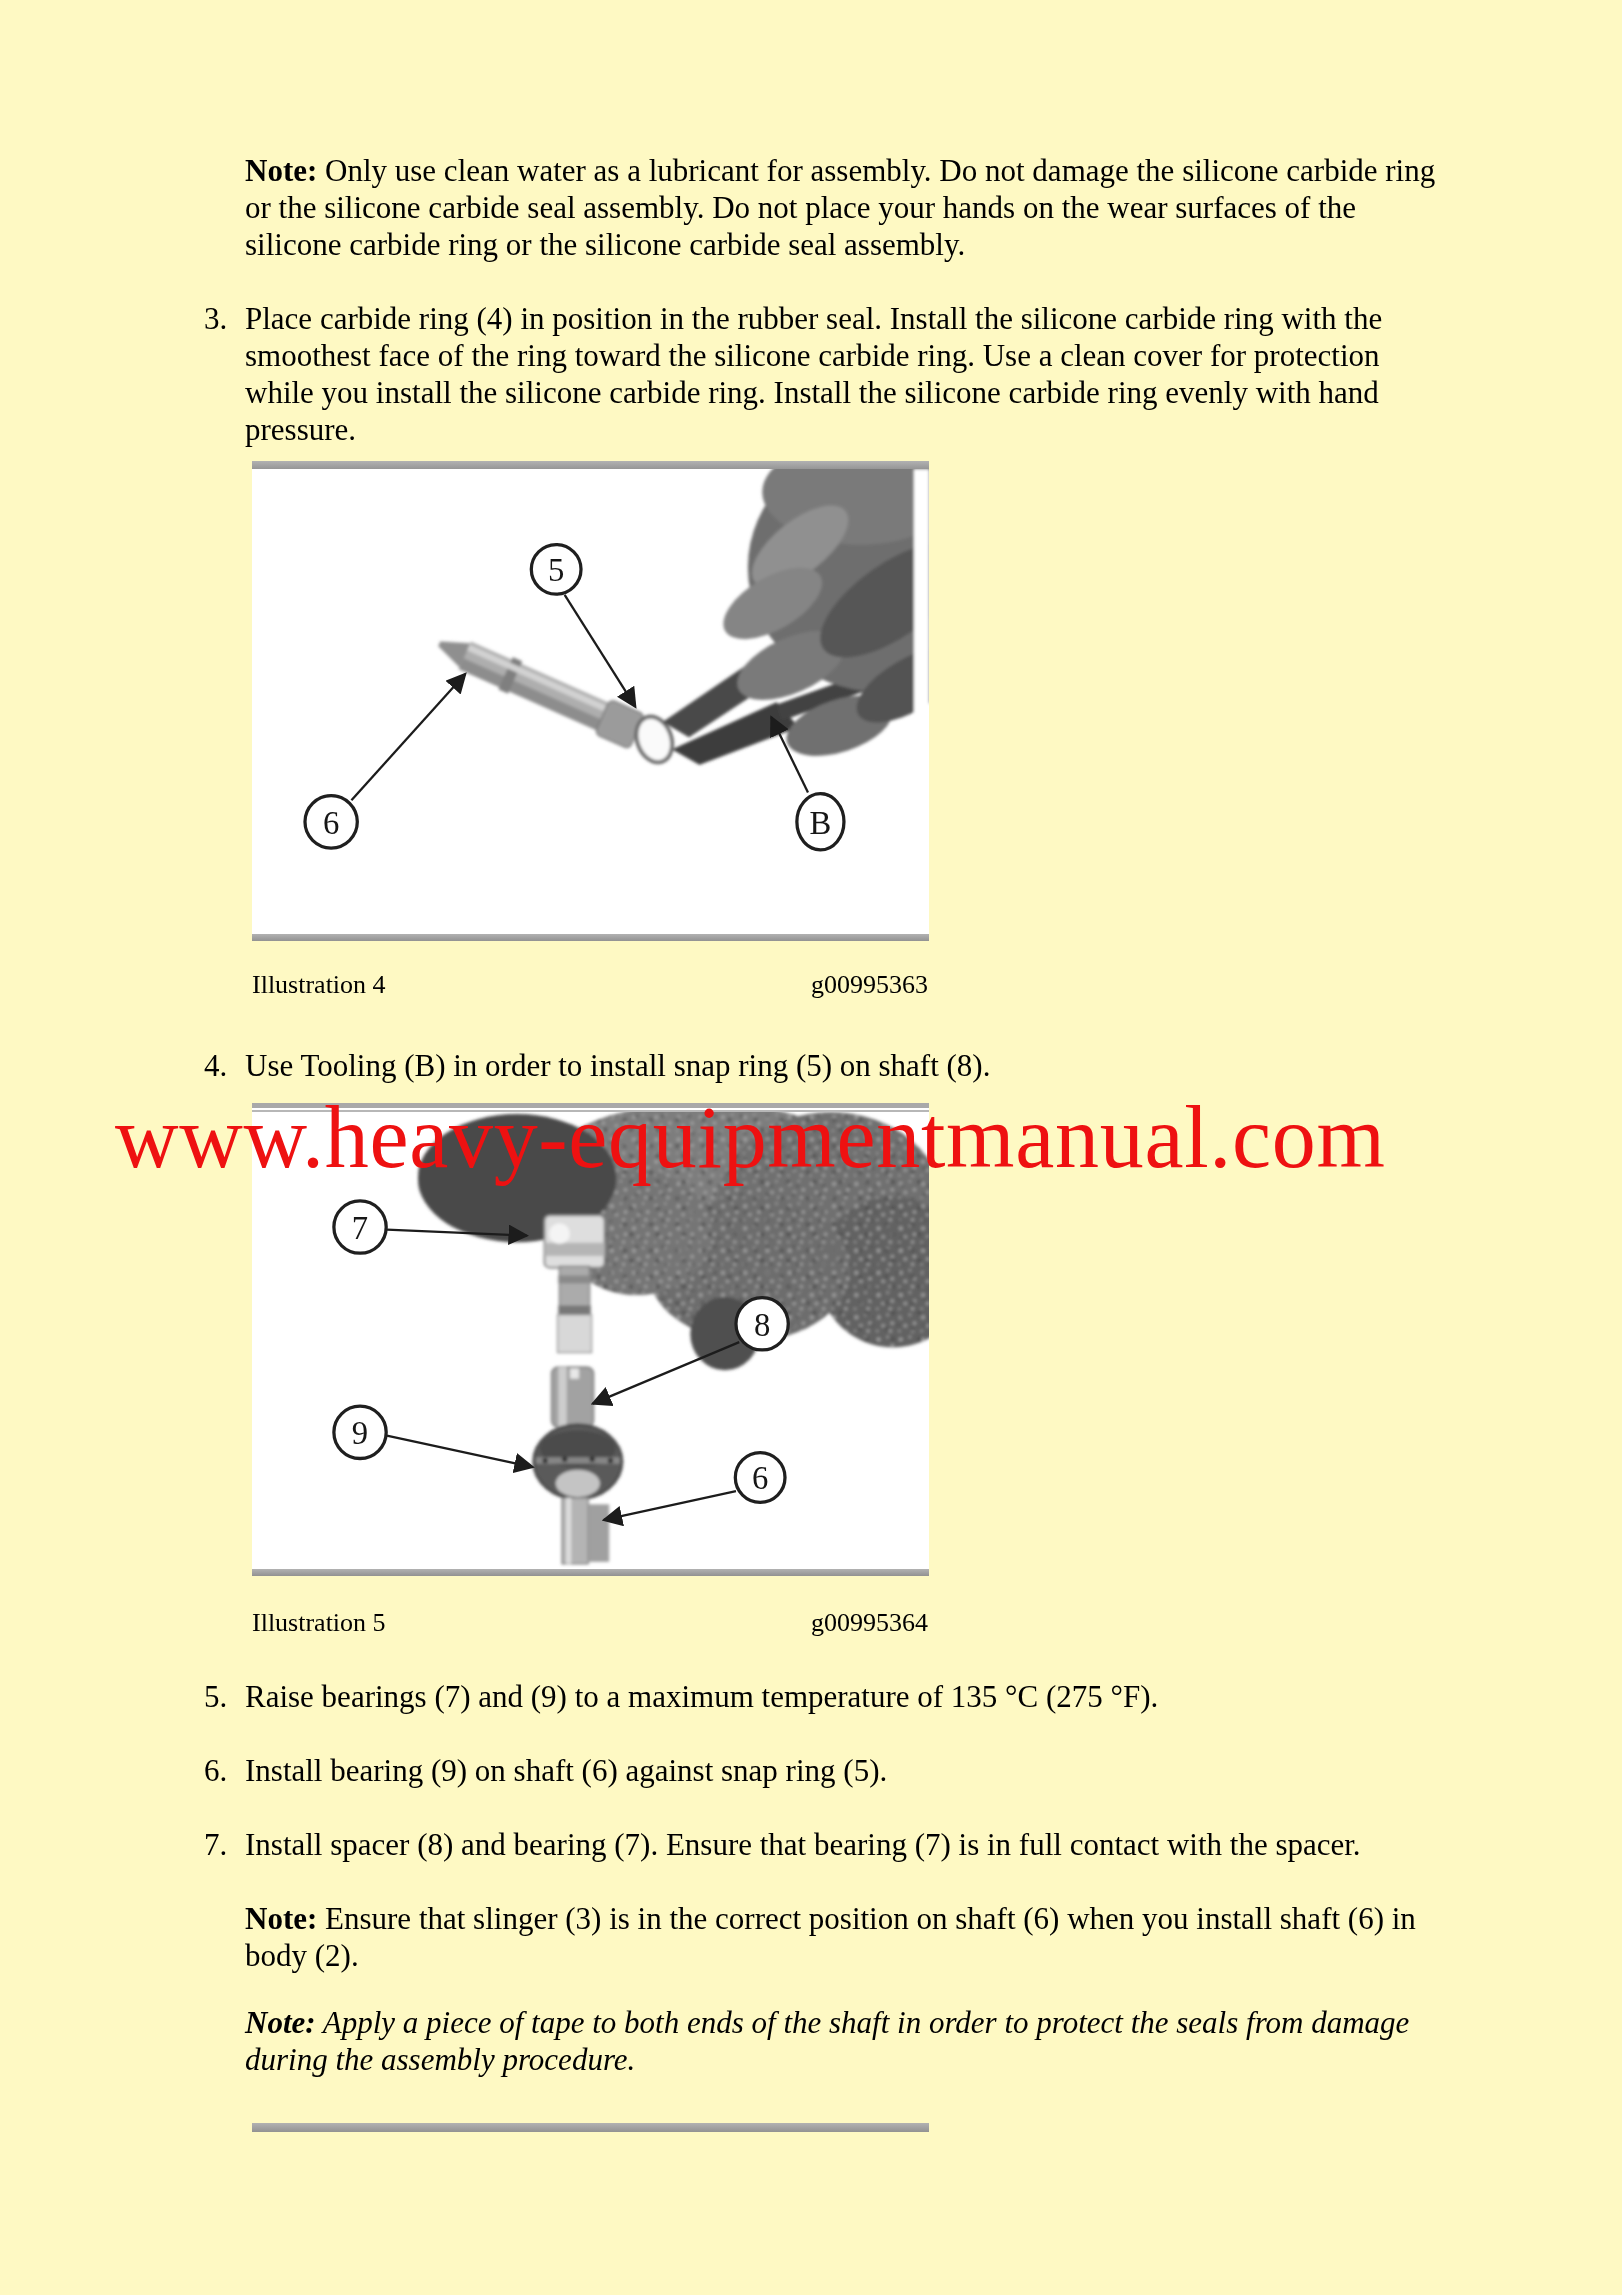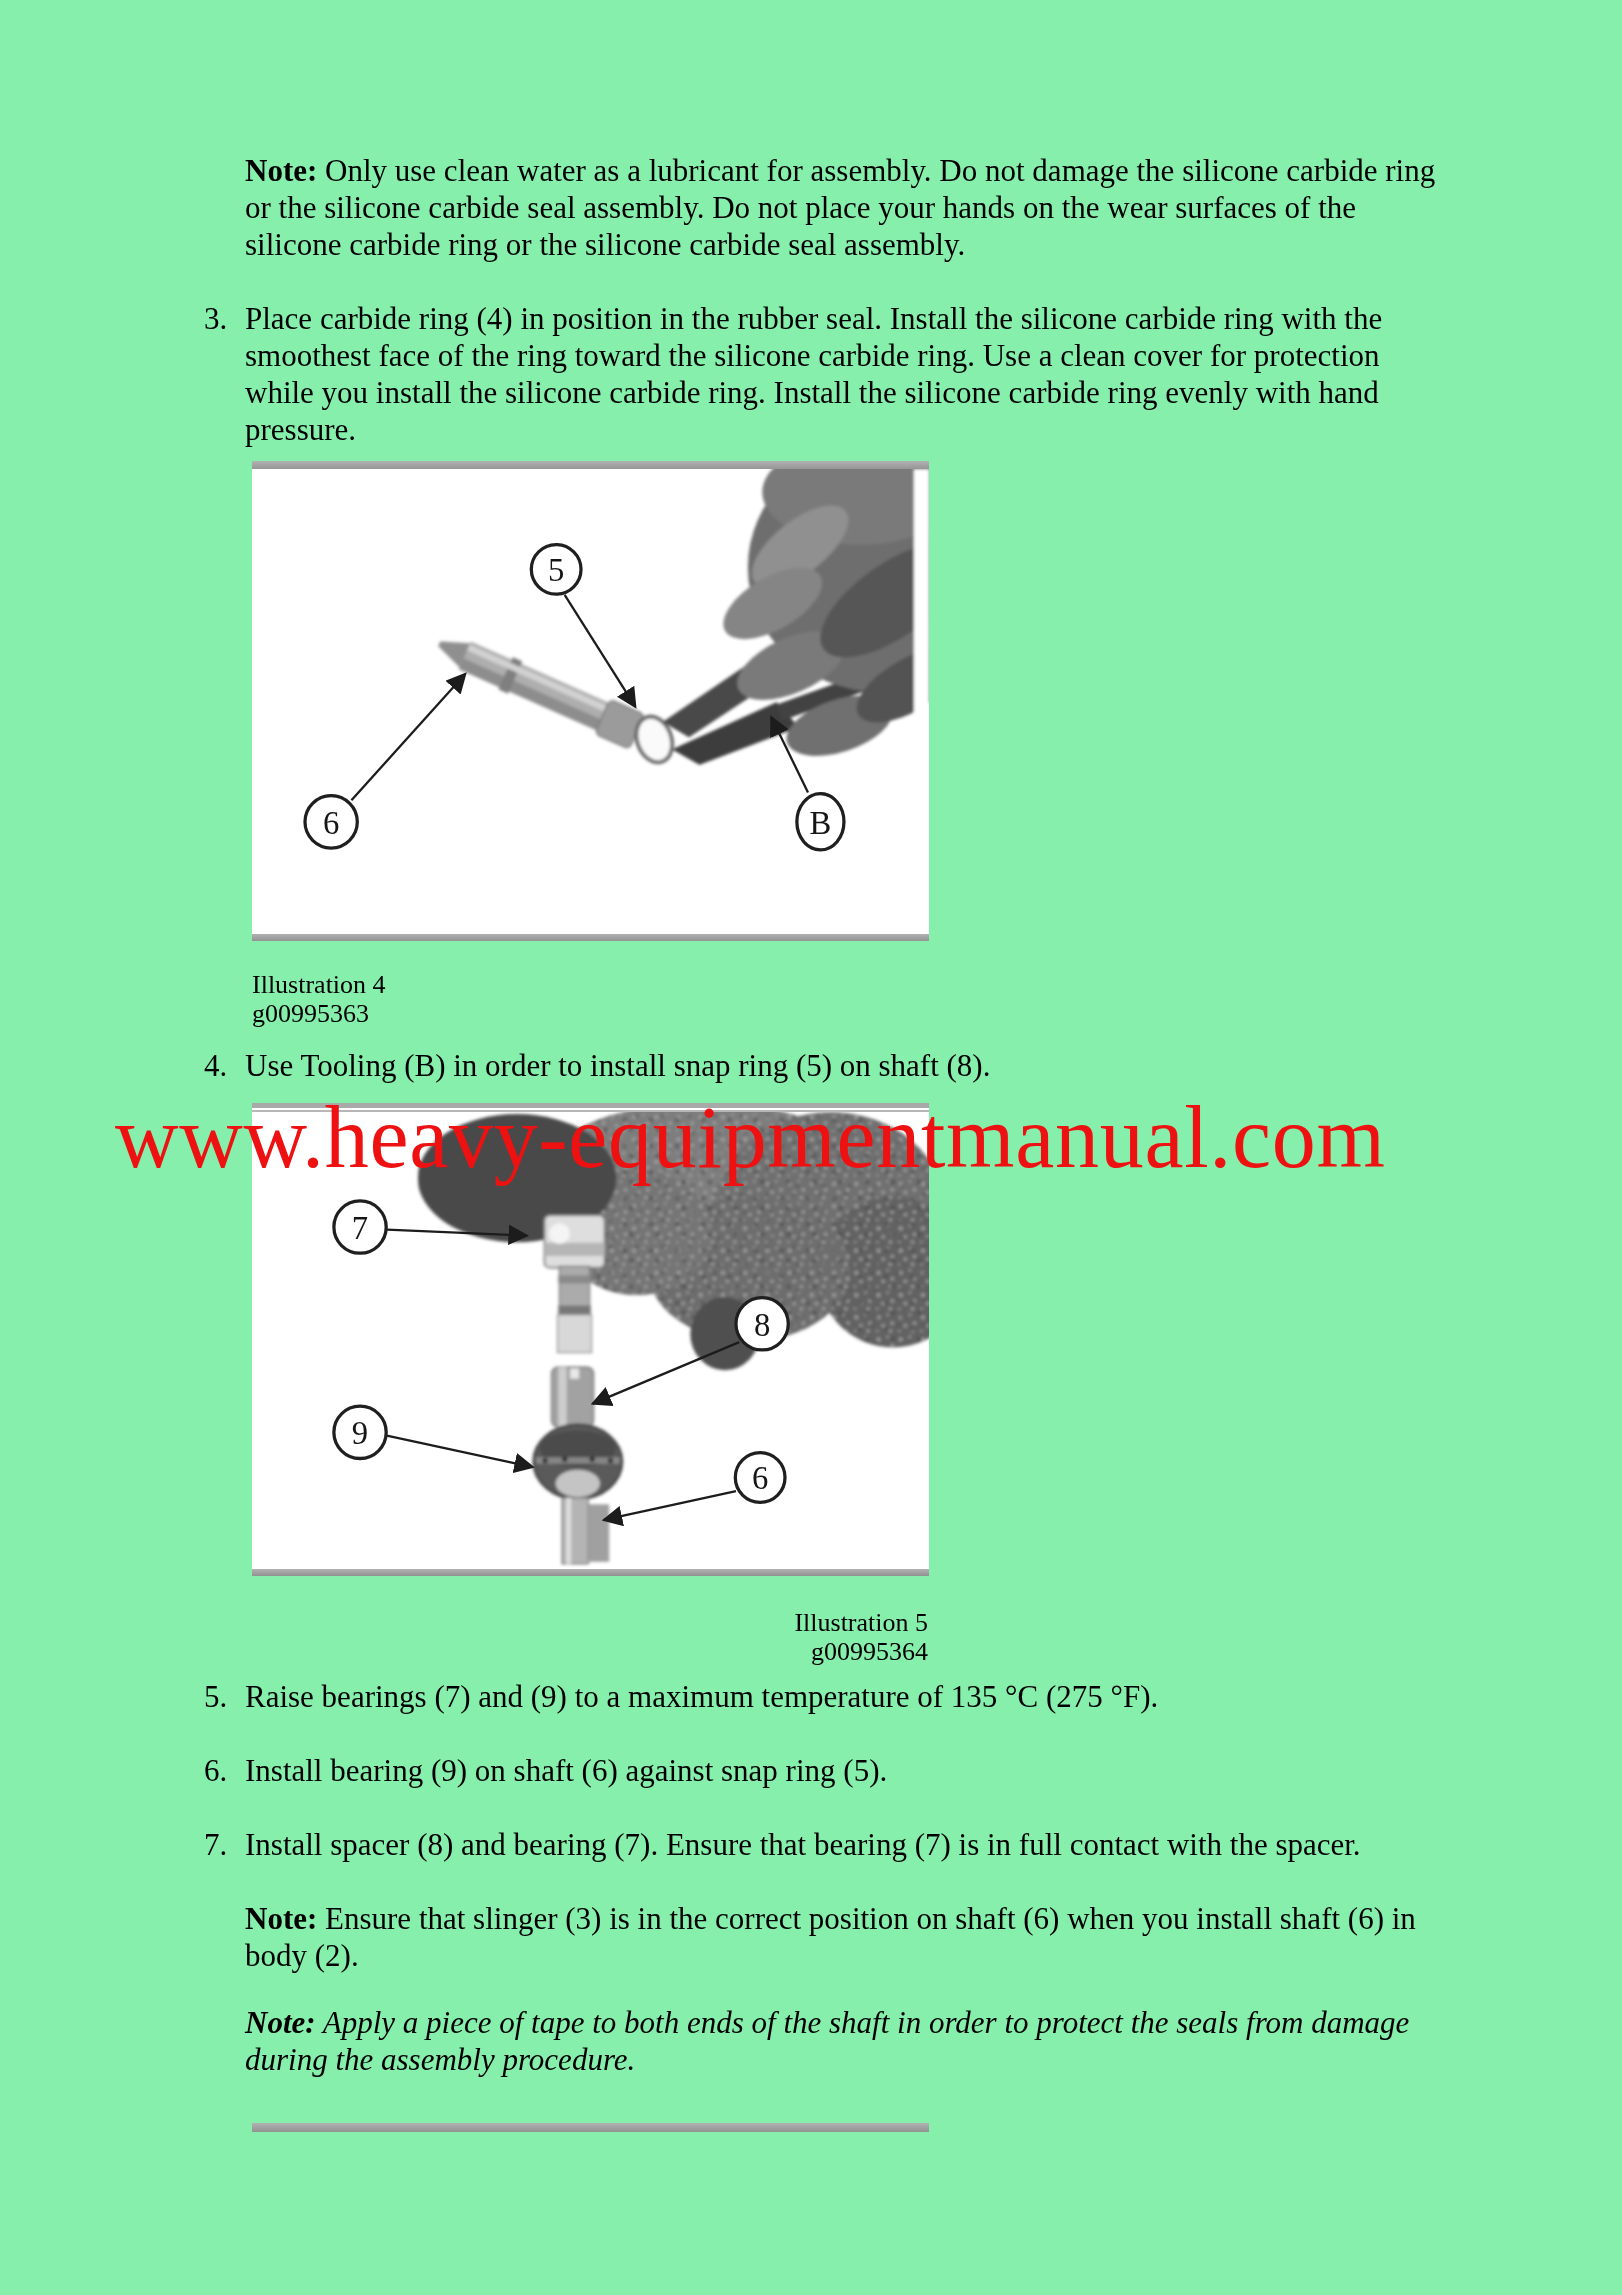--- a/index.html
+++ b/index.html
@@ -1,31 +1,31 @@
 <!DOCTYPE html>
 <html style="font-size:10.5px"><head>
 <meta charset="utf-8">
 <style>
   html,body{margin:0;padding:0;background:#ffffff;}
   .page{
-    position:relative;width:1623px;height:2295px;background:#86efac;
+    position:relative;width:1623px;height:2295px;background:#fef9c3;
     font-family:"Liberation Serif",serif;color:#000;overflow:hidden;
   }
   .para{position:absolute;left:245px;width:1211px;font-size:31px;line-height:37px;}
   .para .num{position:absolute;left:-41px;top:0;}
   .nowrap{white-space:nowrap;}
   .nlabel{font-weight:bold;}
   .figbar{position:absolute;left:252px;width:677px;background:linear-gradient(#b2b2b2,#929292);}
   .figbar.thick{height:8.5px;}
   .figbar.thin{height:7.2px;}
   .figbar.dbl{height:9.2px;background:linear-gradient(to bottom,#a9a9a9 0 5.2px,#ffffff 5.2px 7.2px,#b7b7b7 7.2px 9.2px);}
   .figsvg{position:absolute;left:252px;background:#ffffff;}
   .caption{
     position:absolute;left:252px;width:676px;font-size:26px;line-height:29px;
-    display:flex;justify-content:space-between;flex-direction:column;
+    display:flex;justify-content:space-between;
   }
   .watermark{
     position:absolute;left:115px;top:1094px;z-index:6;
     font-family:Liberation Serif, serif;font-size:88px;line-height:1;
     letter-spacing:0.7px;color:#ee1111;white-space:nowrap;
   }
   svg text.co{font-family:"Liberation Serif",serif;font-size:50px;fill:#161616;text-anchor:middle;}
 </style>
 </head>
 <body>

